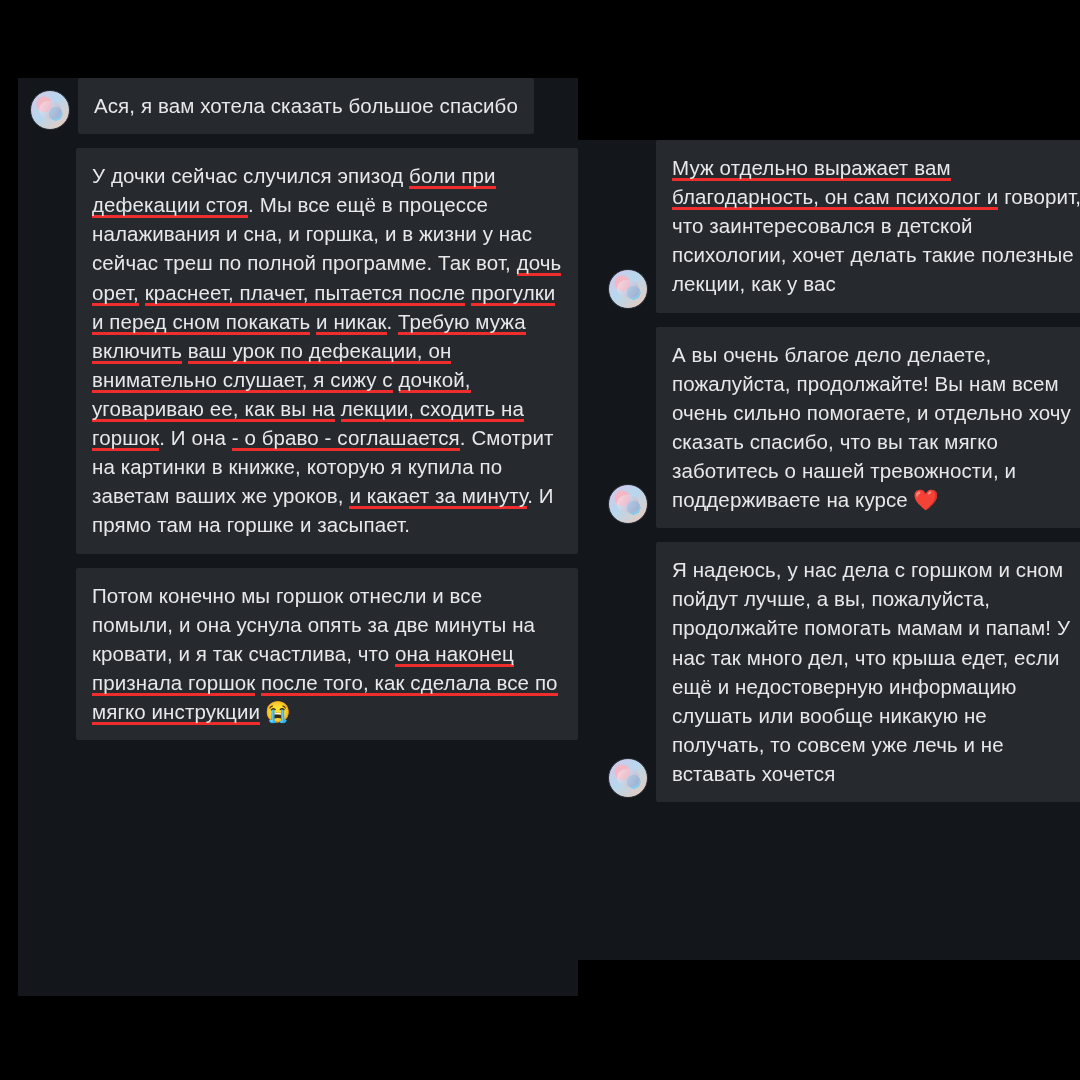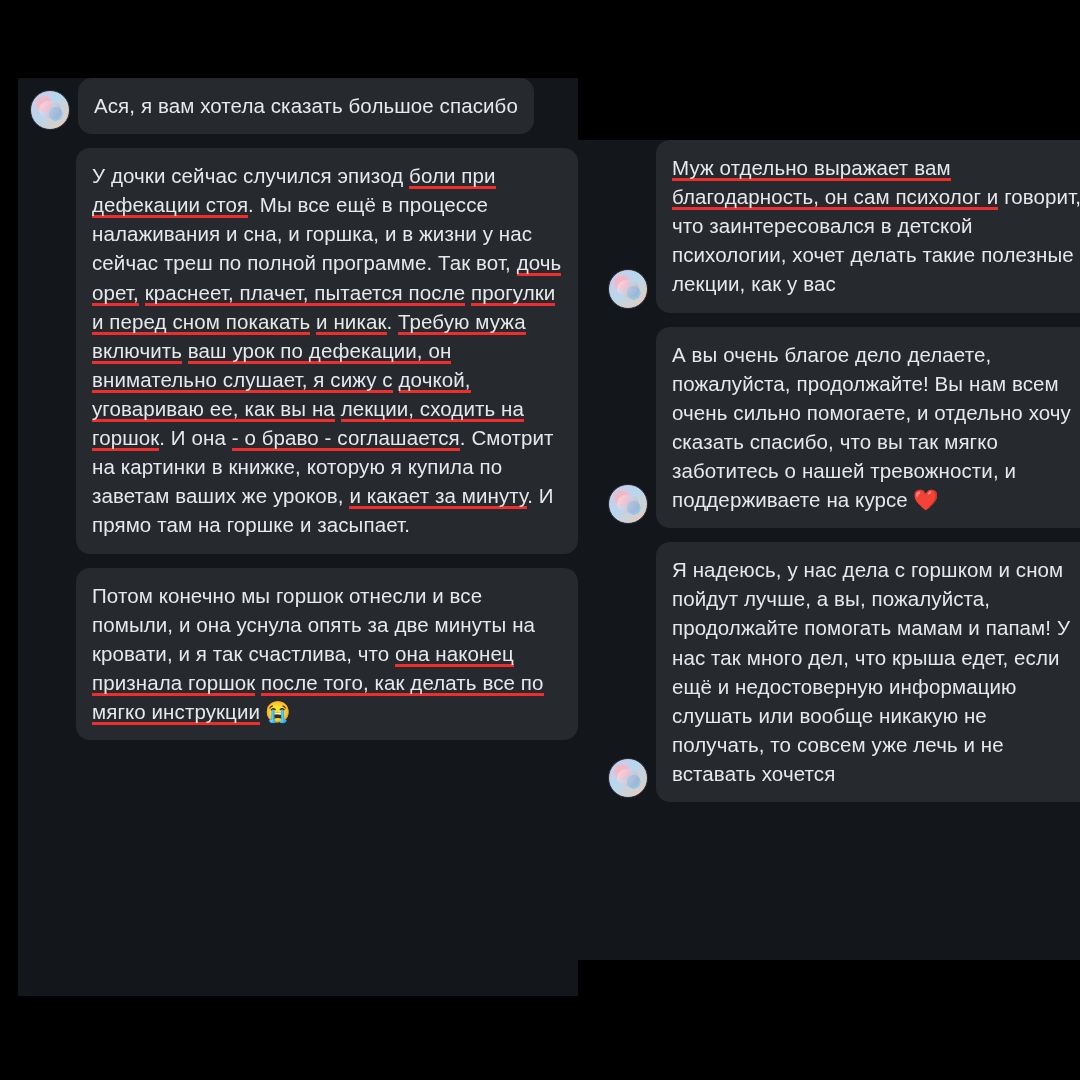--- a/index.html
+++ b/index.html
@@ -78,21 +78,21 @@
     width: 22px; height: 18px;
     border-radius: 50% 50% 40% 60%;
     background: linear-gradient(120deg, rgba(255,255,255,.45), rgba(180,120,160,.35));
   }
   .avatar-spacer {
     width: 58px;
     min-width: 58px;
   }
   .bubble {
     background: #26292e;
-    border-radius: 14px;
+    border-radius: 2px;
     padding: 13px 16px 14px 16px;
     font-size: 20.5px;
     line-height: 1.42;
     color: #e6e8ea;
     letter-spacing: 0.1px;
     max-width: 470px;
     word-wrap: break-word;
   }
   .col-right .bubble {
     max-width: 410px;
@@ -125,21 +125,21 @@
     <div class="msg-row">
       <div class="avatar-spacer"></div>
       <div class="bubble">
         <span>У дочки сейчас случился эпизод <span class="u">боли при дефекации стоя</span>. Мы все ещё в процессе налаживания и сна, и горшка, и в жизни у нас сейчас треш по полной программе. Так вот, <span class="u">дочь орет,</span> <span class="u">краснеет, плачет, пытается после</span> <span class="u">прогулки и перед сном покакать</span> <span class="u">и никак</span>. <span class="u">Требую мужа включить</span> <span class="u">ваш урок по дефекации, он</span> <span class="u">внимательно слушает, я сижу с</span> <span class="u">дочкой, уговариваю ее, как вы на</span> <span class="u">лекции, сходить на горшок</span>. И она <span class="u">- о браво - соглашается</span>. Смотрит на картинки в книжке, которую я купила по заветам ваших же уроков, <span class="u">и какает за минуту</span>. И прямо там на горшке и засыпает.</span>
       </div>
     </div>
 
     <div class="msg-row">
       <div class="avatar-spacer"></div>
       <div class="bubble">
-        <span>Потом конечно мы горшок отнесли и все помыли, и она уснула опять за две минуты на кровати, и я так счастлива, что <span class="u">она наконец признала горшок</span> <span class="u">после того, как делать все по</span> <span class="u">мягко инструкции</span> 😭</span>
+        <span>Потом конечно мы горшок отнесли и все помыли, и она уснула опять за две минуты на кровати, и я так счастлива, что <span class="u">она наконец признала горшок</span> <span class="u">после того, как сделала все по</span> <span class="u">мягко инструкции</span> 😭</span>
       </div>
     </div>
 
   </div>
 
   <div class="col col-right">
 
     <div class="msg-row">
       <div class="avatar"></div>
       <div class="bubble">

